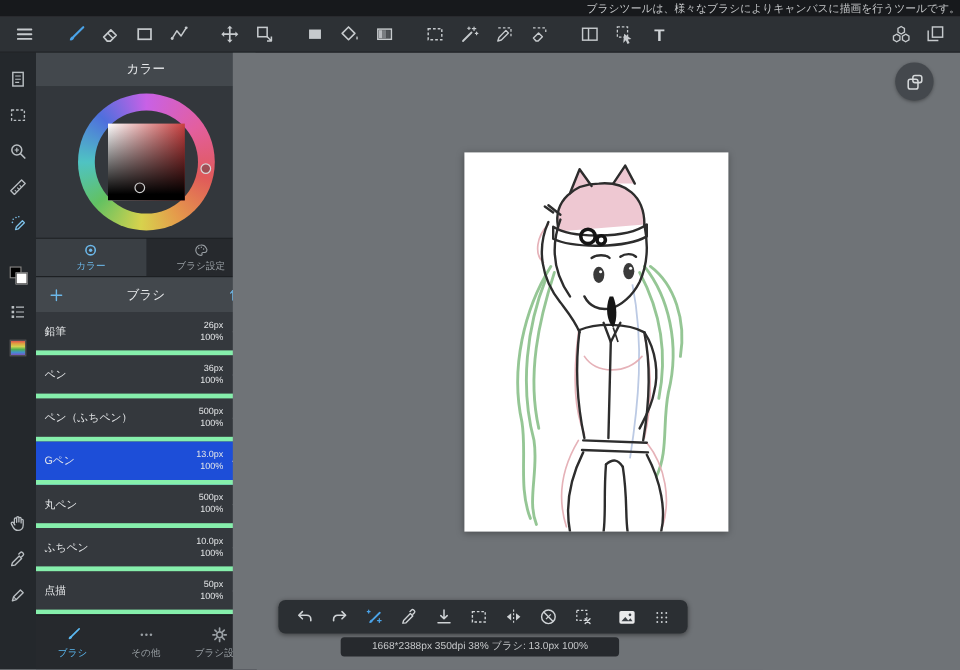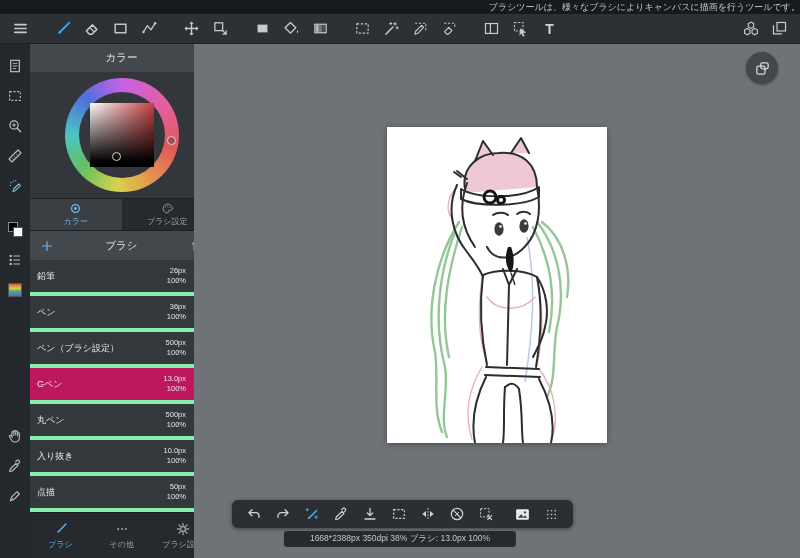--- a/index.html
+++ b/index.html
@@ -63,21 +63,21 @@
 
   
   .bheader{height:30px;background:#43484d;display:flex;align-items:center;padding:0 10px;border-top:1px solid #1d2023;flex:0 0 auto}
   .bheader .plus,.bheader .sort{color:#6cb8ea;display:flex}
   .bheader .btitle{flex:1;text-align:center;font-size:10.5px;color:#e8eaec}
   .blist{flex:0 0 auto;background:#34383d}
   .brow{height:30px;display:flex;align-items:center;padding:16px 7px;border-bottom:4px solid #86efac}
   .brow .bname{flex:1;font-size:9px;color:#e8eaec;white-space:nowrap;overflow:hidden}
   .brow .bvals{text-align:right;font-size:7.5px;line-height:10px;color:#e4e6e8;margin-right:7px}
   .brow .bgear{color:#585d62;display:flex}
-  .brow.sel{background:#be185d}
+  .brow.sel{background:#1d4ed8}
   .brow.sel .bgear{color:#eceeef}
 
   
   .ptabs{flex:1;background:#26292d;border-top:1px solid #1d2023;display:flex}
   .ptab{flex:1;display:flex;flex-direction:column;align-items:center;justify-content:center;gap:3px;font-size:8px;color:#9aa0a5}
   .ptab.sel{color:#5bb8f0}
 
   
   .canvas-area{position:absolute;top:44px;left:194px;right:0;bottom:0;background:#6f7377}
   .canvas{position:absolute;left:193px;top:83px;width:220px;height:316px;background:#fff;
@@ -518,21 +518,21 @@
             <div>36px</div>
             <div>100%</div>
           </span>
         <span class="bgear">
             <svg class="icon" width="13" height="13">
               <use href="#i-gear"></use>
             </svg>
           </span>
       </div>
       <div class="brow">
-        <span class="bname">ペン（ブラシ設定）</span>
+        <span class="bname">ペン（ふちペン）</span>
         <span class="bvals">
             <div>500px</div>
             <div>100%</div>
           </span>
         <span class="bgear">
             <svg class="icon" width="13" height="13">
               <use href="#i-gear"></use>
             </svg>
           </span>
       </div>
@@ -554,21 +554,21 @@
             <div>500px</div>
             <div>100%</div>
           </span>
         <span class="bgear">
             <svg class="icon" width="13" height="13">
               <use href="#i-gear"></use>
             </svg>
           </span>
       </div>
       <div class="brow">
-        <span class="bname">入り抜き</span>
+        <span class="bname">ふちペン</span>
         <span class="bvals">
             <div>10.0px</div>
             <div>100%</div>
           </span>
         <span class="bgear">
             <svg class="icon" width="13" height="13">
               <use href="#i-gear"></use>
             </svg>
           </span>
       </div>

